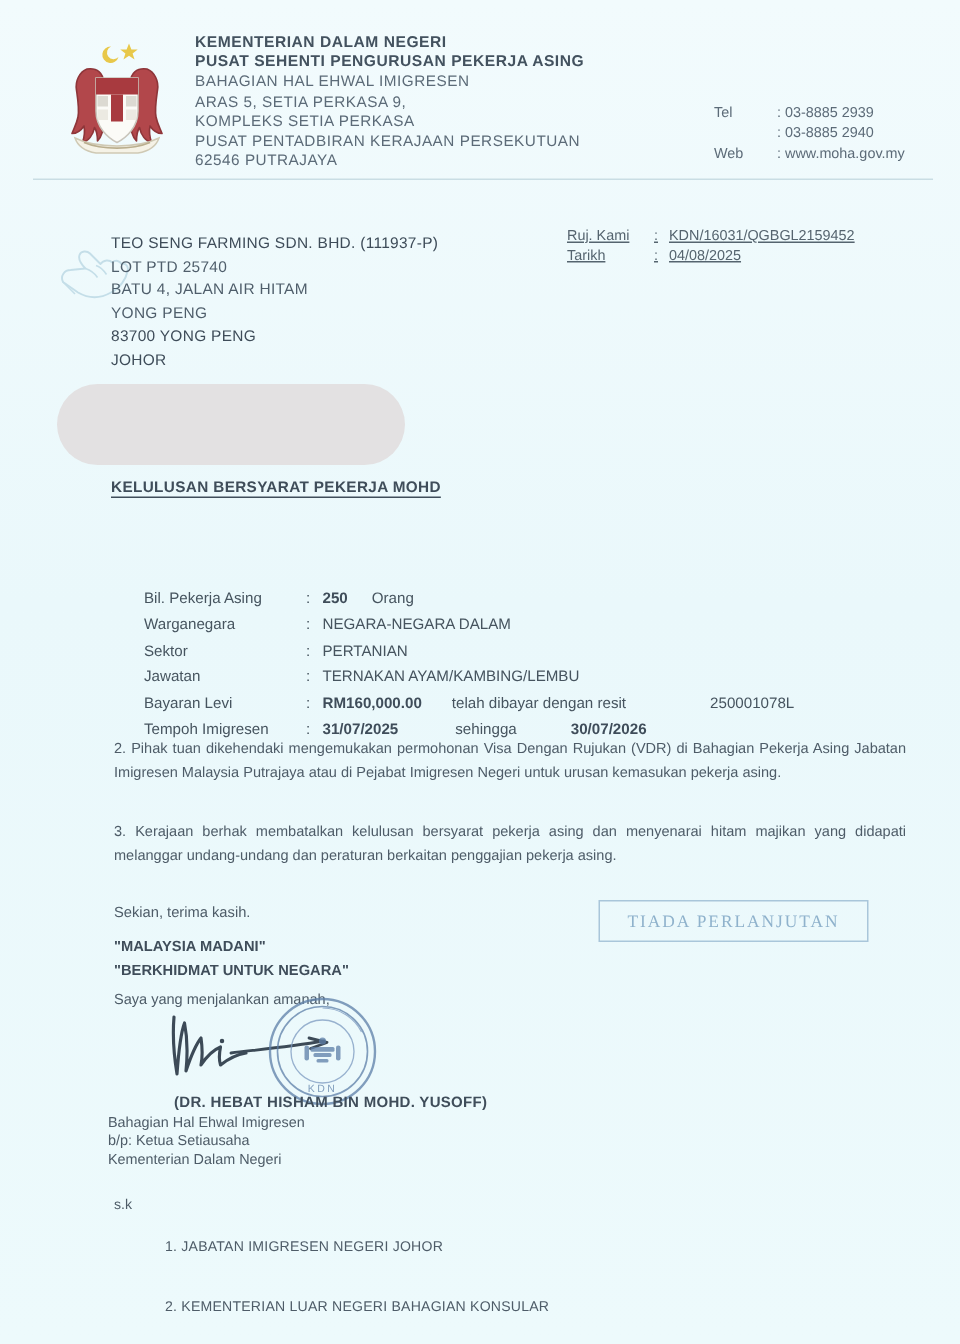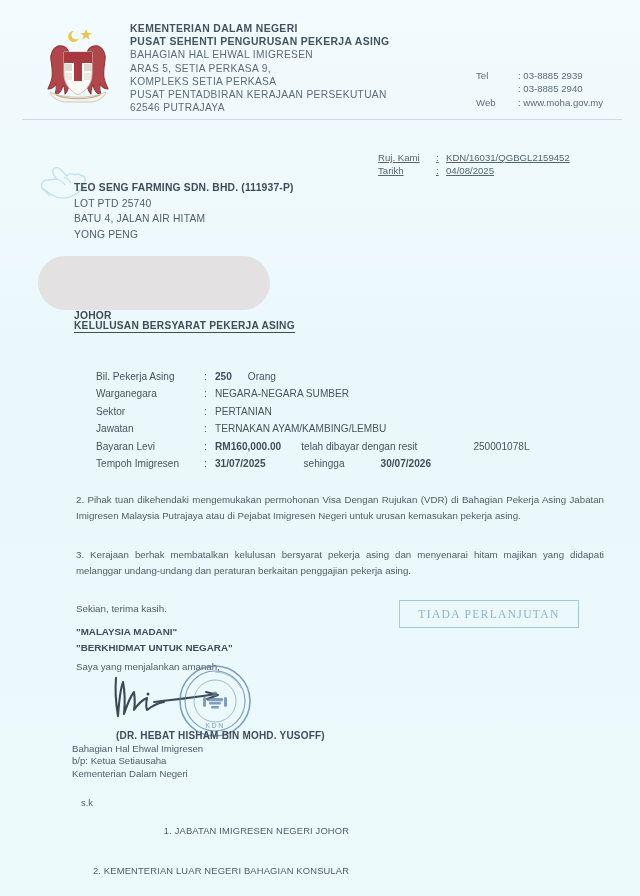--- a/index.html
+++ b/index.html
@@ -78,21 +78,21 @@
     left: 74px;
     top: 155px;
     line-height: 15.6px;
   }
   .addr div {
     font-size: 10.3px;
     letter-spacing: .2px;
     color: #4f5e6b;
     white-space: nowrap;
   }
-  .addr div.b { font-weight: bold; color: #3e4c59; margin-top: 25px; }
+  .addr div.b { font-weight: normal; color: #3e4c59; }
 
   .hand {
     position: absolute;
     left: 36px;
     top: 158px;
     width: 54px;
     height: 44px;
     opacity: .5;
   }
 
@@ -141,21 +141,21 @@
     top: 368px;
     font-size: 10.1px;
     line-height: 17.4px;
     color: #46545f;
   }
   .details .row { display: flex; white-space: nowrap; align-items: baseline; }
   .details .k { width: 108px; flex: none; }
   .details .c { width: 11px; flex: none; }
   .details .v { font-weight: bold; color: #3f4d5a; }
   .details .v.norm { font-weight: normal; color: #46545f; }
-  .d-unit { margin-left: 16px; font-weight: normal; color: #46545f; }
+  .d-unit { margin-left: 16px; font-weight: normal; color: #46545f; margin-top: 23px; }
   .d-note { margin-left: 20px; font-weight: normal; color: #46545f; }
   .d-receipt { margin-left: 56px; font-weight: normal; color: #46545f; }
   .d-sehingga { margin-left: 38px; font-weight: normal; color: #46545f; }
   .d-until { margin-left: 36px; font-weight: bold; color: #3f4d5a; }
 
   
   .para {
     position: absolute;
     font-size: 9.7px;
     line-height: 16.4px;
@@ -238,27 +238,26 @@
     top: 743px;
     font-size: 9.6px;
     line-height: 12.4px;
     color: #4e5c68;
   }
   .sig-lines div { white-space: nowrap; }
 
   
   .cc {
     position: absolute;
-    left: 59px;
+    left: 76px;
     top: 797px;
     display: flex;
     font-size: 9.4px;
     line-height: 12.2px;
     color: #4e5c68;
-    text-align: right;
   }
   .cc-label { width: 34px; flex: none; }
   .cc-list div { white-space: nowrap; letter-spacing: .15px; margin-top: 28px; }
 </style>
 </head>
 <body>
 
 <div class="page">
 
   <div class="letterhead">
@@ -341,35 +340,35 @@
     </div>
     <div class="row">
       <span class="lbl">Tarikh</span>
       <span class="sep">:</span>
       <span>04/08/2025</span>
     </div>
   </div>
 
   <div class="redact"></div>
 
-  <div class="subject">KELULUSAN BERSYARAT PEKERJA ASING</div>
+  <div class="subject">KELULUSAN BERSYARAT PEKERJA MOHD</div>
 
   <div class="details">
 
     <div class="row">
       <span class="k">Bil. Pekerja Asing</span>
       <span class="c">:</span>
       <span class="v">250</span>
       <span class="d-unit">Orang</span>
     </div>
 
     <div class="row">
       <span class="k">Warganegara</span>
       <span class="c">:</span>
-      <span class="v norm">NEGARA-NEGARA SUMBER</span>
+      <span class="v norm">NEGARA-NEGARA DALAM</span>
     </div>
 
     <div class="row">
       <span class="k">Sektor</span>
       <span class="c">:</span>
       <span class="v norm">PERTANIAN</span>
     </div>
 
     <div class="row">
       <span class="k">Jawatan</span>

